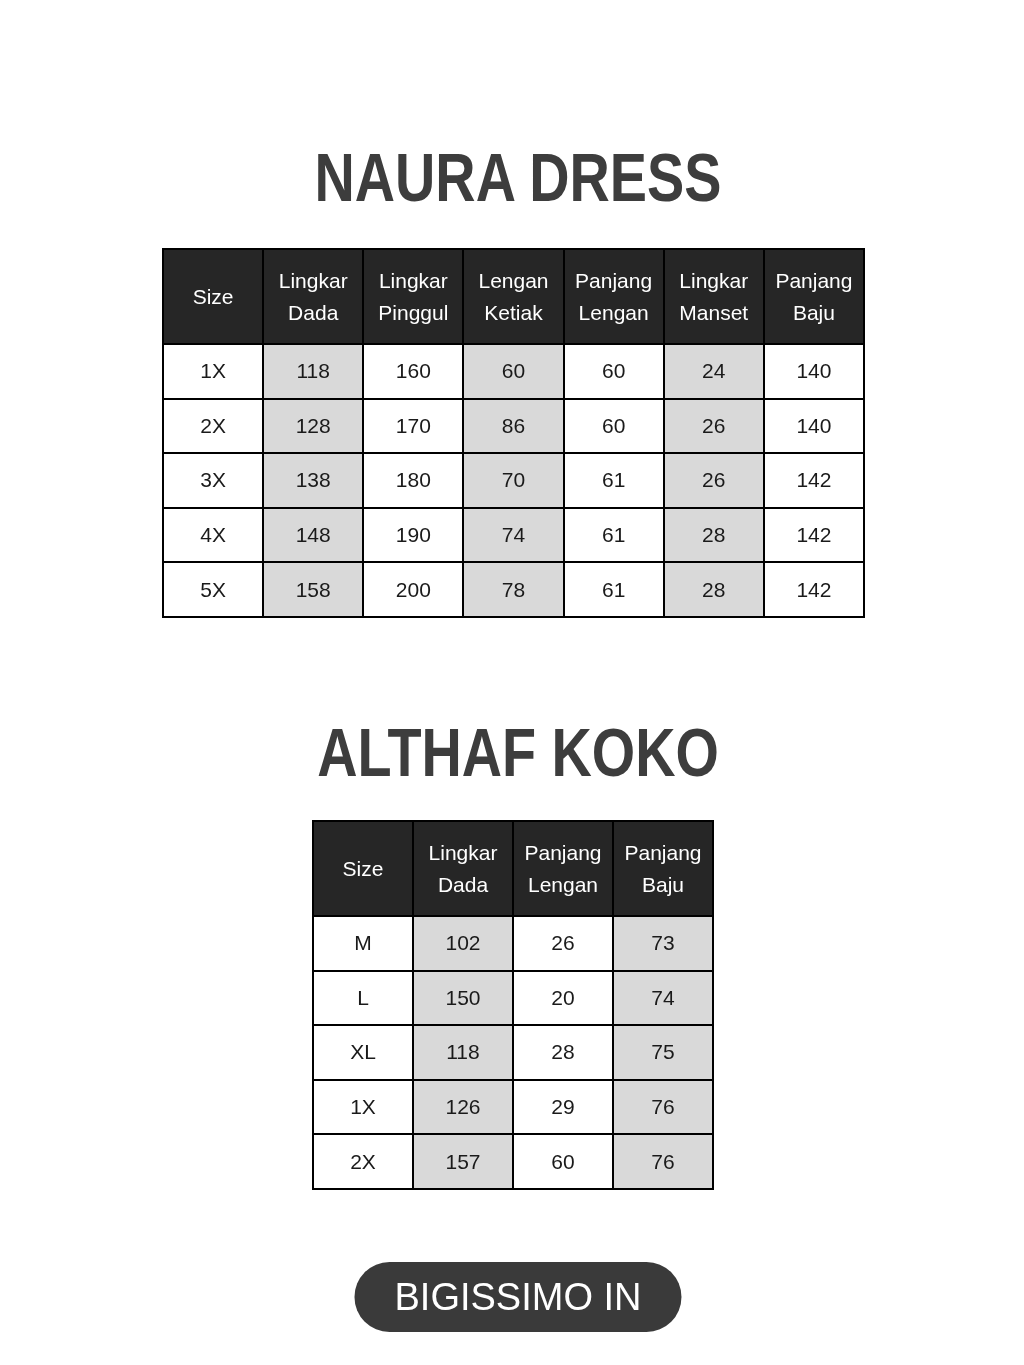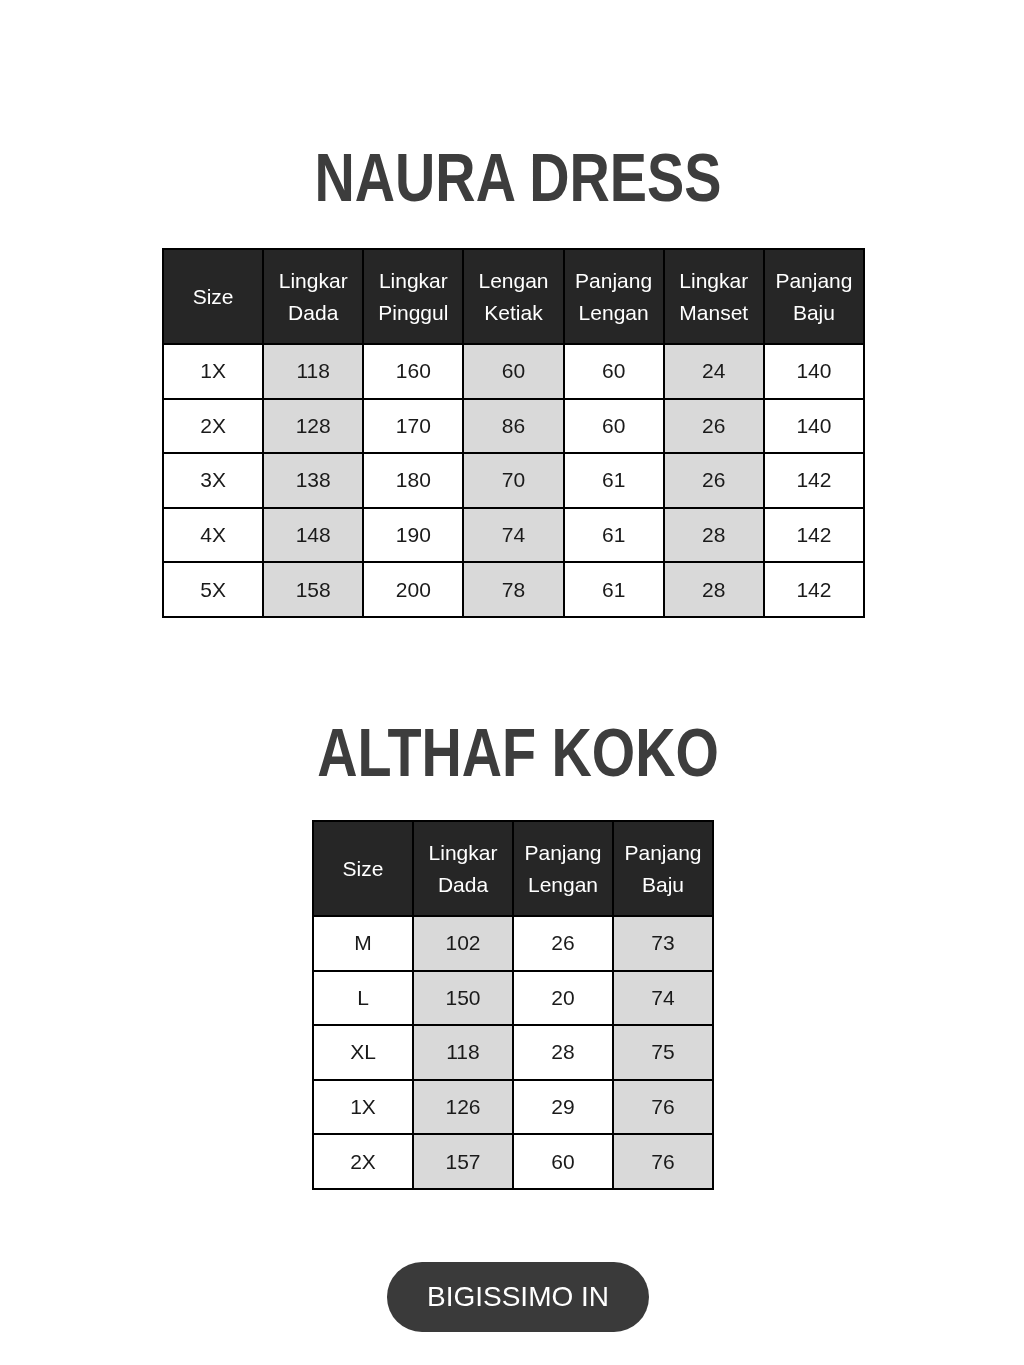--- a/index.html
+++ b/index.html
@@ -65,21 +65,21 @@
     top: 1262px;
     left: 50%;
     transform: translateX(-50%);
     height: 70px;
     border-radius: 36px;
     background: var(--badge-bg, #3a3a3a);
     color: var(--badge-text, #ffffff);
     display: flex;
     align-items: center;
     padding: 0 40px;
-    font-size: 28px;
+    font-size: 38px;
     white-space: nowrap;
   }
   .badge .badge-regular { font-weight: 400; }
   .badge .badge-emph { font-weight: 700; font-style: italic; margin-left: 10px; letter-spacing: 0.5px; }
 </style>
 </head>
 <body>
 
 <div class="page">
 

